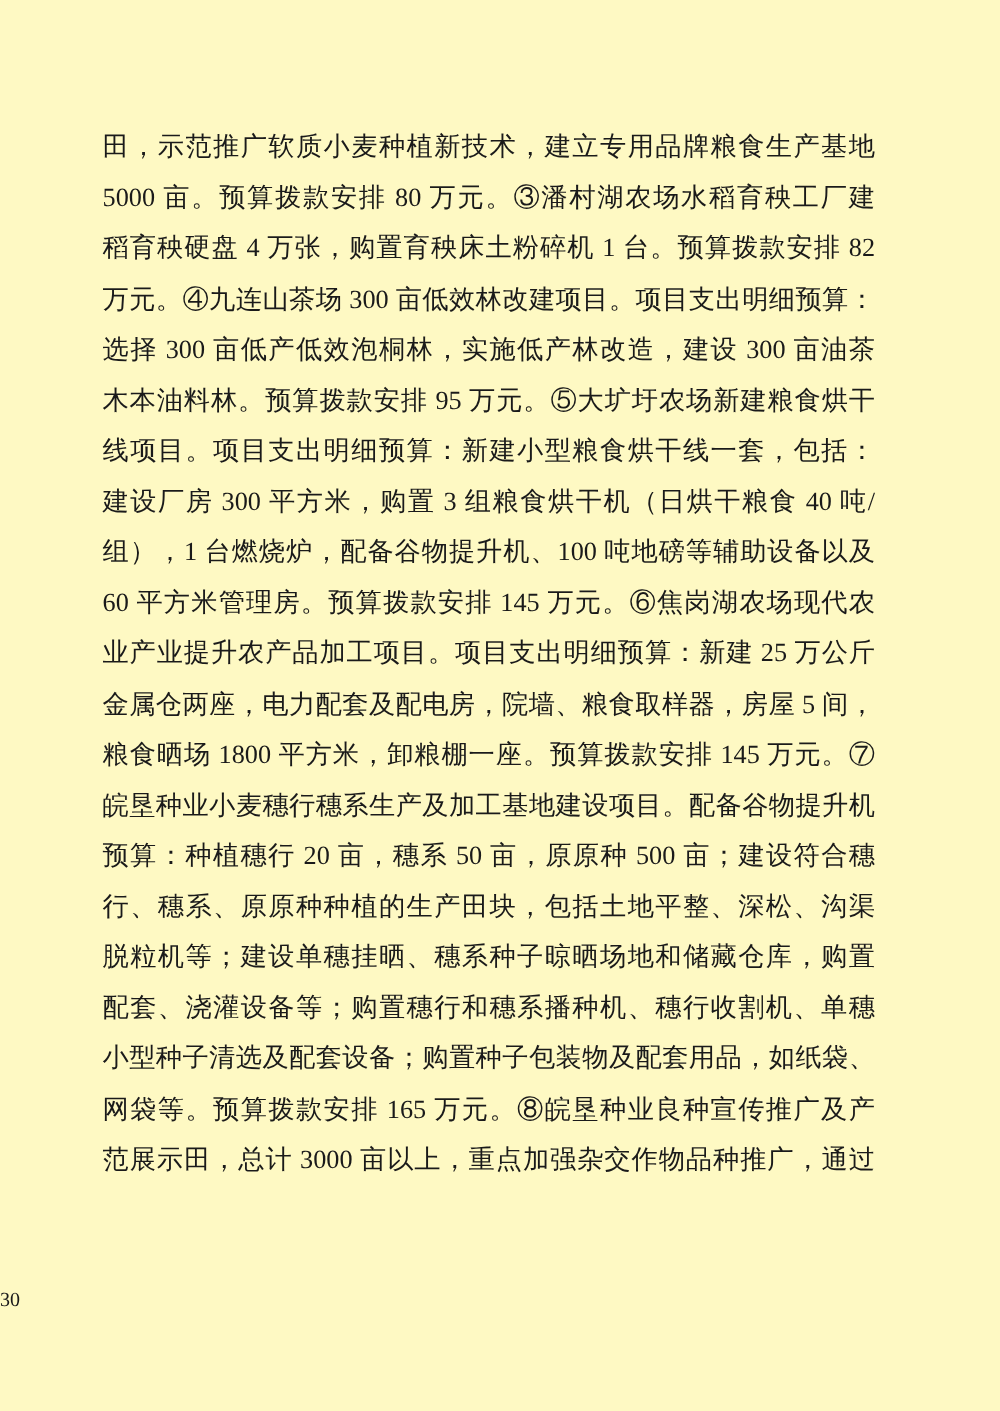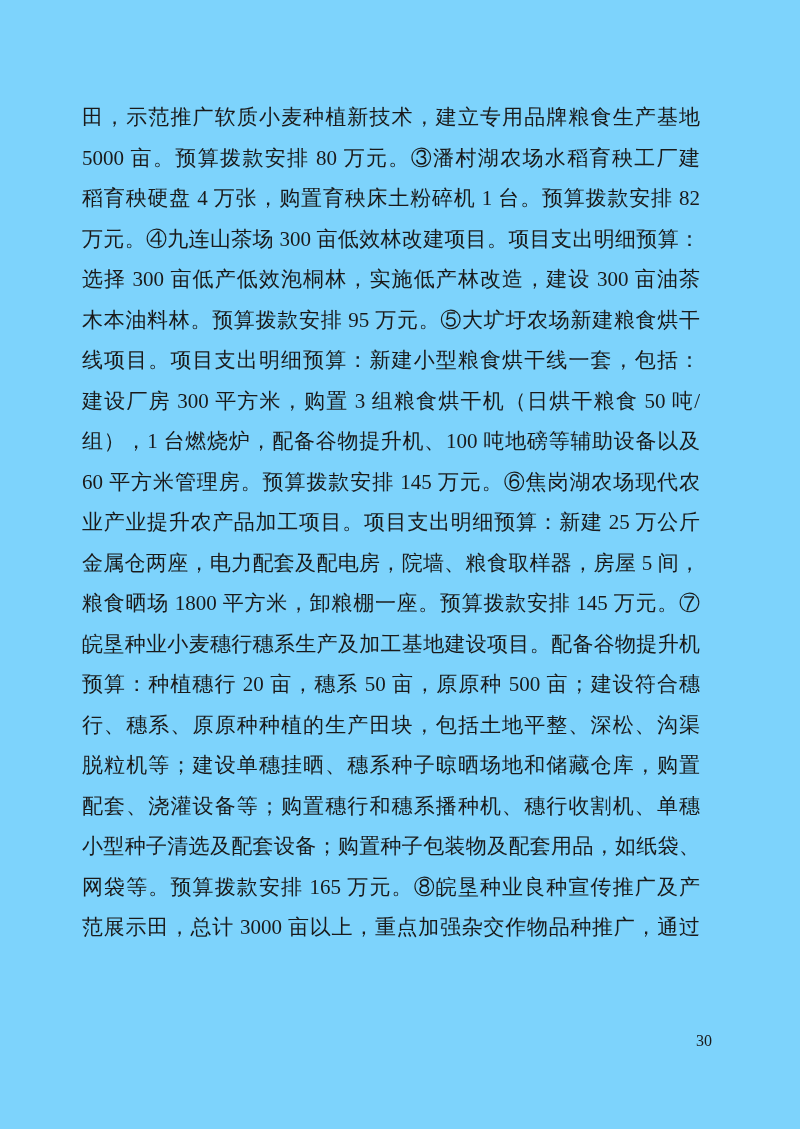--- a/index.html
+++ b/index.html
@@ -4,21 +4,21 @@
 <style>
   html, body {
     margin: 0;
     padding: 0;
     background: #ffffff;
   }
   .doc-page {
     position: relative;
     width: 800px;
     height: 1129px;
-    background: #7dd3fc;
+    background: #fef9c3;
     overflow: hidden;
     font-family: "Liberation Serif", "DejaVu Serif", serif;
     color: #1a1a1a;
   }
   .body-text {
     position: absolute;
     left: 82px;
     top: 97px;
     width: 618px;
   }
@@ -32,39 +32,39 @@
     -moz-text-align-last: justify;
     font-weight: 400;
     overflow: hidden;
   }
   .page-number {
     position: absolute;
     top: 1030px;
     left: 0;
     width: 712px;
     height: 22px;
-    text-align: right;
+    text-align: left;
     font-size: 16px;
     line-height: 22px;
     color: #1a1a1a;
   }
 </style>
 </head>
 <body>
 
 <div class="doc-page">
   <div class="body-text">
       <div class="text-line">田，示范推广软质小麦种植新技术，建立专用品牌粮食生产基地</div>
       <div class="text-line">5000 亩。预算拨款安排 80 万元。③潘村湖农场水稻育秧工厂建</div>
       <div class="text-line">稻育秧硬盘 4 万张，购置育秧床土粉碎机 1 台。预算拨款安排 82</div>
       <div class="text-line">万元。④九连山茶场 300 亩低效林改建项目。项目支出明细预算：</div>
       <div class="text-line">选择 300 亩低产低效泡桐林，实施低产林改造，建设 300 亩油茶</div>
       <div class="text-line">木本油料林。预算拨款安排 95 万元。⑤大圹圩农场新建粮食烘干</div>
       <div class="text-line">线项目。项目支出明细预算：新建小型粮食烘干线一套，包括：</div>
-      <div class="text-line">建设厂房 300 平方米，购置 3 组粮食烘干机（日烘干粮食 50 吨/</div>
+      <div class="text-line">建设厂房 300 平方米，购置 3 组粮食烘干机（日烘干粮食 40 吨/</div>
       <div class="text-line">组），1 台燃烧炉，配备谷物提升机、100 吨地磅等辅助设备以及</div>
       <div class="text-line">60 平方米管理房。预算拨款安排 145 万元。⑥焦岗湖农场现代农</div>
       <div class="text-line">业产业提升农产品加工项目。项目支出明细预算：新建 25 万公斤</div>
       <div class="text-line">金属仓两座，电力配套及配电房，院墙、粮食取样器，房屋 5 间，</div>
       <div class="text-line">粮食晒场 1800 平方米，卸粮棚一座。预算拨款安排 145 万元。⑦</div>
       <div class="text-line">皖垦种业小麦穗行穗系生产及加工基地建设项目。配备谷物提升机</div>
       <div class="text-line">预算：种植穗行 20 亩，穗系 50 亩，原原种 500 亩；建设符合穗</div>
       <div class="text-line">行、穗系、原原种种植的生产田块，包括土地平整、深松、沟渠</div>
       <div class="text-line">脱粒机等；建设单穗挂晒、穗系种子晾晒场地和储藏仓库，购置</div>
       <div class="text-line">配套、浇灌设备等；购置穗行和穗系播种机、穗行收割机、单穗</div>

